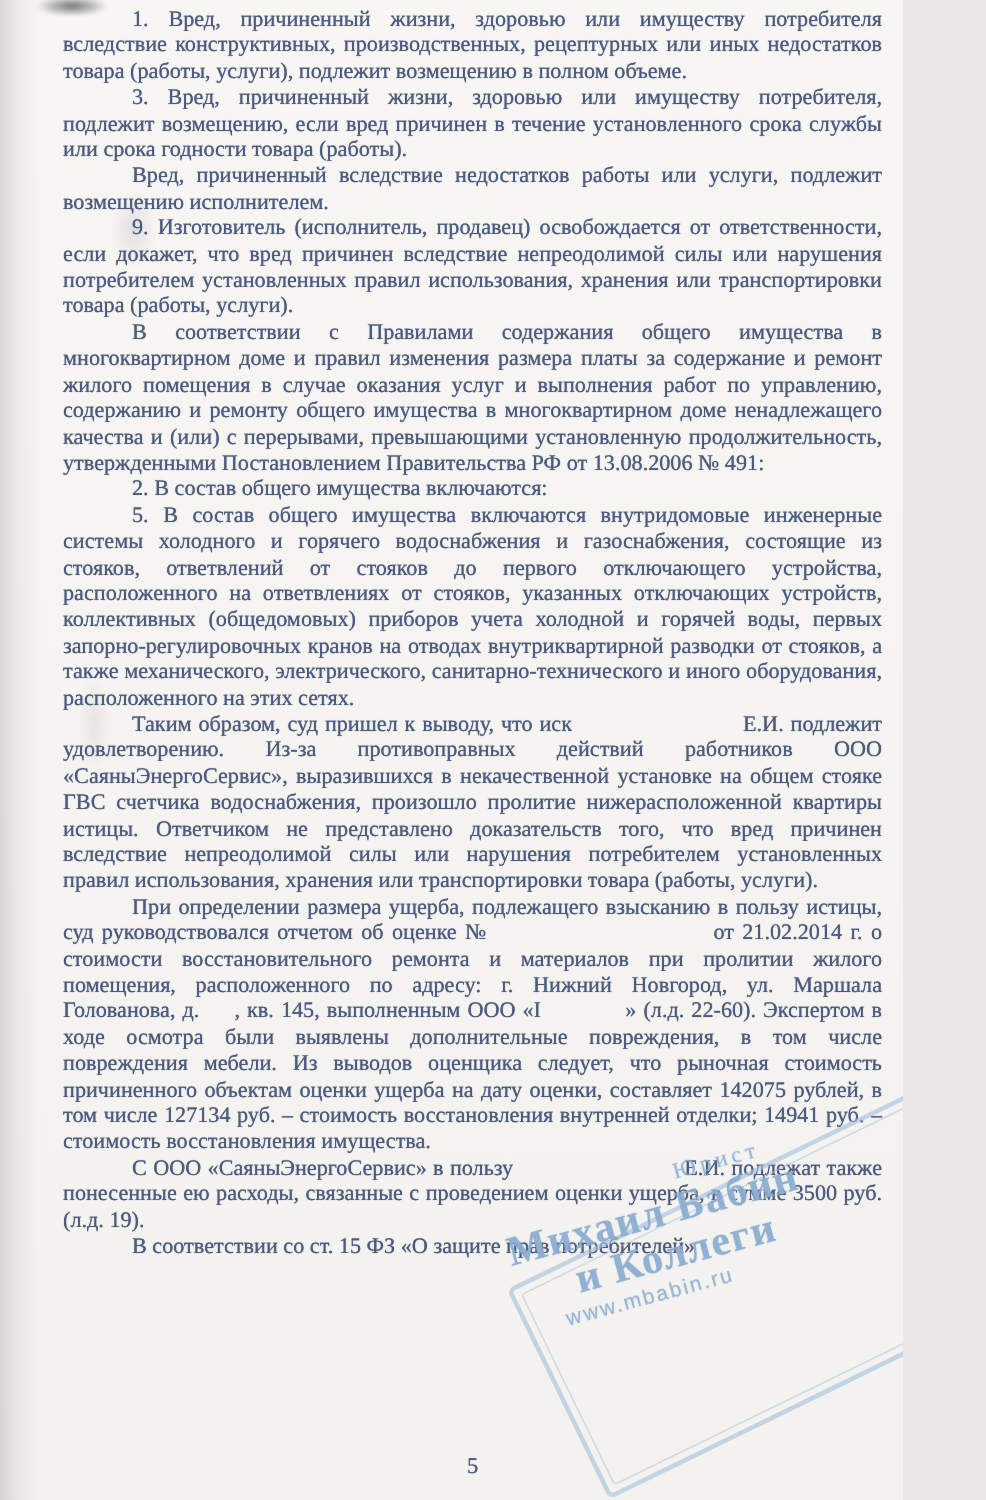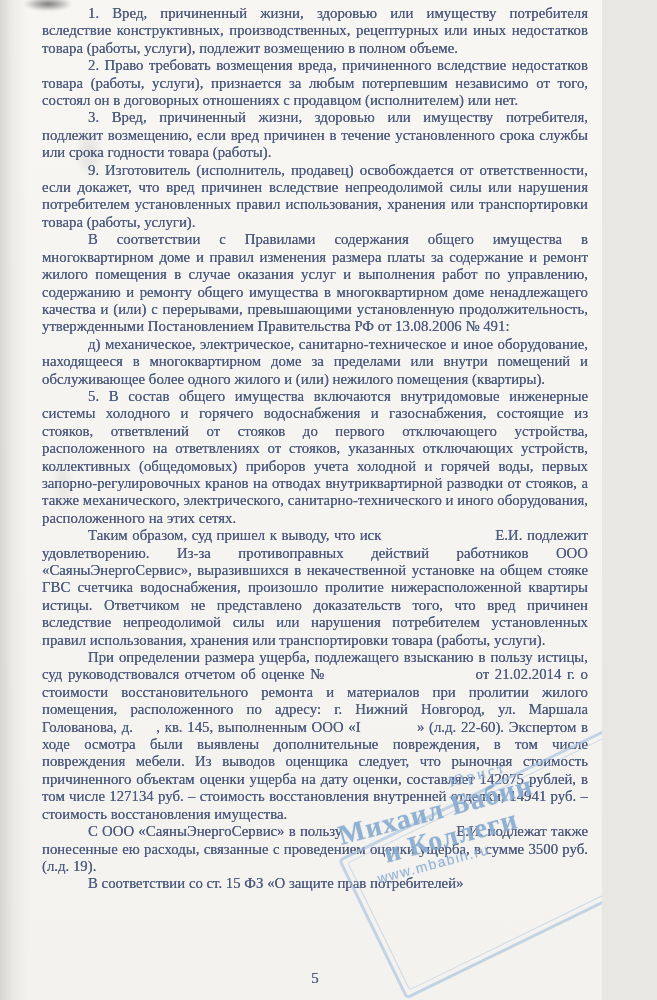--- a/index.html
+++ b/index.html
@@ -80,25 +80,25 @@
 <div class="page">
 
   <div class="edge-shade"></div>
   <div class="smudge smudge-top"></div>
   <div class="smudge smudge-mid"></div>
   <div class="smudge smudge-low"></div>
 
   <div class="doc-body">
 
   <p class="para">1. Вред, причиненный жизни, здоровью или имуществу потребителя вследствие конструктивных, производственных, рецептурных или иных недостатков товара (работы, услуги), подлежит возмещению в полном объеме.</p>
-      <p class="para">2. Право требовать возмещения вреда, причиненного вследствие недостатков товара (работы, услуги), признается за любым потерпевшим независимо от того, состоял он в договорных отношениях с продавцом (исполнителем) или нет.</p>
       <p class="para">3. Вред, причиненный жизни, здоровью или имуществу потребителя, подлежит возмещению, если вред причинен в течение установленного срока службы или срока годности товара (работы).</p>
+      <p class="para">Вред, причиненный вследствие недостатков работы или услуги, подлежит возмещению исполнителем.</p>
       <p class="para">9. Изготовитель (исполнитель, продавец) освобождается от ответственности, если докажет, что вред причинен вследствие непреодолимой силы или нарушения потребителем установленных правил использования, хранения или транспортировки товара (работы, услуги).</p>
       <p class="para">В соответствии с Правилами содержания общего имущества в многоквартирном доме и правил изменения размера платы за содержание и ремонт жилого помещения в случае оказания услуг и выполнения работ по управлению, содержанию и ремонту общего имущества в многоквартирном доме ненадлежащего качества и (или) с перерывами, превышающими установленную продолжительность, утвержденными Постановлением Правительства РФ от 13.08.2006 № 491:</p>
-      <p class="para">д) механическое, электрическое, санитарно-техническое и иное оборудование, находящееся в многоквартирном доме за пределами или внутри помещений и обслуживающее более одного жилого и (или) нежилого помещения (квартиры).</p>
+      <p class="para">2. В состав общего имущества включаются:</p>
       <p class="para">5. В состав общего имущества включаются внутридомовые инженерные системы холодного и горячего водоснабжения и газоснабжения, состоящие из стояков, ответвлений от стояков до первого отключающего устройства, расположенного на ответвлениях от стояков, указанных отключающих устройств, коллективных (общедомовых) приборов учета холодной и горячей воды, первых запорно-регулировочных кранов на отводах внутриквартирной разводки от стояков, а также механического, электрического, санитарно-технического и иного оборудования, расположенного на этих сетях.</p>
       <p class="para">Таким образом, суд пришел к выводу, что иск&nbsp;&nbsp;&nbsp;&nbsp;&nbsp;&nbsp;&nbsp;&nbsp;&nbsp;&nbsp;&nbsp;&nbsp;&nbsp;&nbsp;&nbsp;&nbsp;&nbsp;&nbsp;&nbsp;&nbsp;&nbsp;&nbsp;&nbsp;&nbsp; Е.И. подлежит удовлетворению. Из-за противоправных действий работников ООО «СаяныЭнергоСервис», выразившихся в некачественной установке на общем стояке ГВС счетчика водоснабжения, произошло пролитие нижерасположенной квартиры истицы. Ответчиком не представлено доказательств того, что вред причинен вследствие непреодолимой силы или нарушения потребителем установленных правил использования, хранения или транспортировки товара (работы, услуги).</p>
       <p class="para">При определении размера ущерба, подлежащего взысканию в пользу истицы, суд руководствовался отчетом об оценке №&nbsp;&nbsp;&nbsp;&nbsp;&nbsp;&nbsp;&nbsp;&nbsp;&nbsp;&nbsp;&nbsp;&nbsp;&nbsp;&nbsp;&nbsp;&nbsp;&nbsp;&nbsp;&nbsp;&nbsp;&nbsp;&nbsp;&nbsp;&nbsp;&nbsp;&nbsp; от 21.02.2014 г. о стоимости восстановительного ремонта и материалов при пролитии жилого помещения, расположенного по адресу: г. Нижний Новгород, ул. Маршала Голованова, д.&nbsp;&nbsp;&nbsp;&nbsp;&nbsp;, кв. 145, выполненным ООО «І&nbsp;&nbsp;&nbsp;&nbsp;&nbsp;&nbsp;&nbsp;&nbsp;&nbsp;&nbsp;&nbsp;&nbsp;» (л.д. 22-60). Экспертом в ходе осмотра были выявлены дополнительные повреждения, в том числе повреждения мебели. Из выводов оценщика следует, что рыночная стоимость причиненного объектам оценки ущерба на дату оценки, составляет 142075 рублей, в том числе 127134 руб. – стоимость восстановления внутренней отделки; 14941 руб. – стоимость восстановления имущества.</p>
       <p class="para">С ООО «СаяныЭнергоСервис» в пользу&nbsp;&nbsp;&nbsp;&nbsp;&nbsp;&nbsp;&nbsp;&nbsp;&nbsp;&nbsp;&nbsp;&nbsp;&nbsp;&nbsp;&nbsp;&nbsp;&nbsp;&nbsp;&nbsp;&nbsp;&nbsp;&nbsp;&nbsp;&nbsp;&nbsp;&nbsp; Е.И. подлежат также понесенные ею расходы, связанные с проведением оценки ущерба, в сумме 3500 руб. (л.д. 19).</p>
       <p class="para">В соответствии со ст. 15 ФЗ «О защите прав потребителей»</p>
     </div>
 
   <div class="stamp-border"></div>
   <div class="stamp-text">
     <div class="st-small">Юрист</div>

